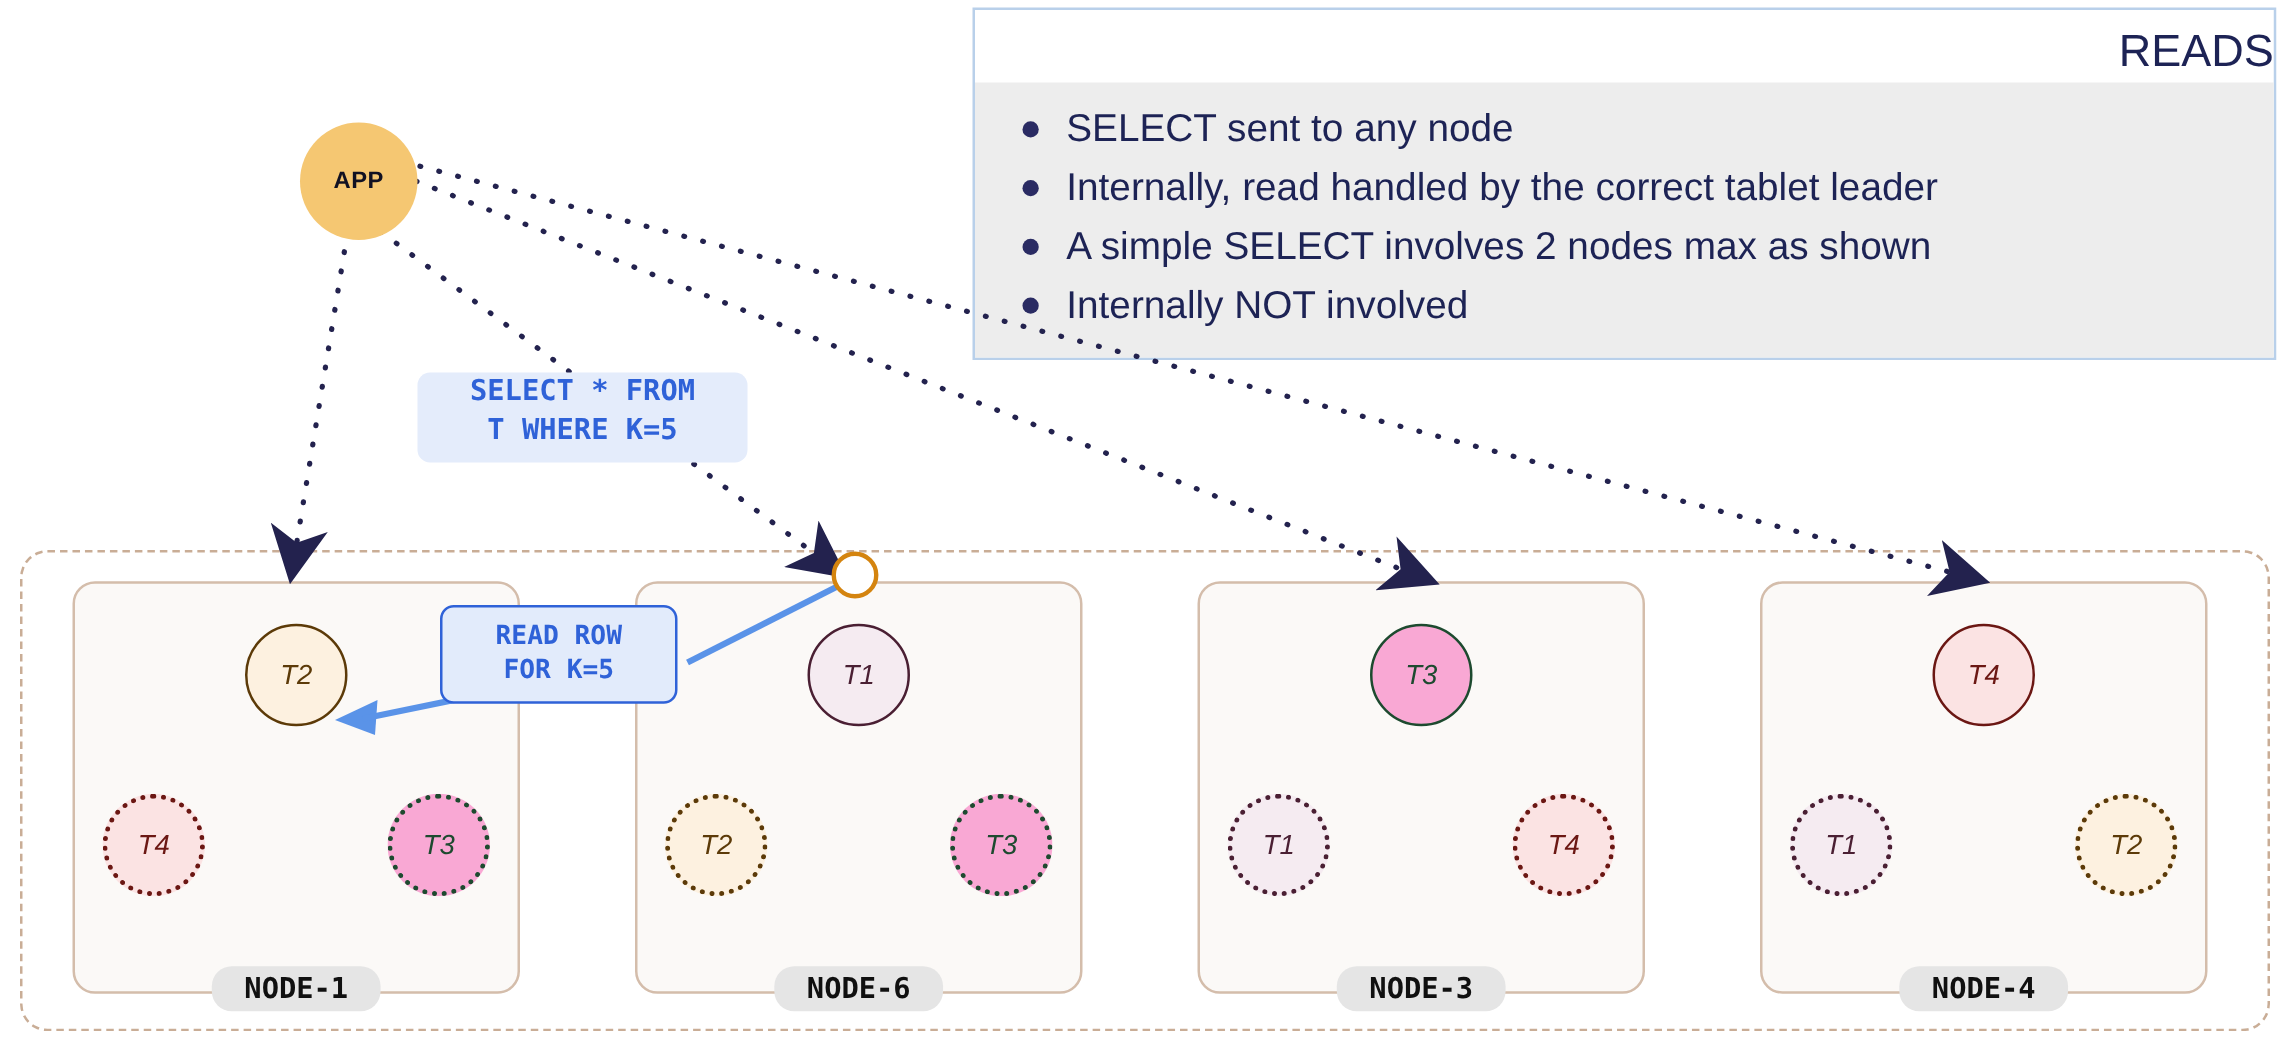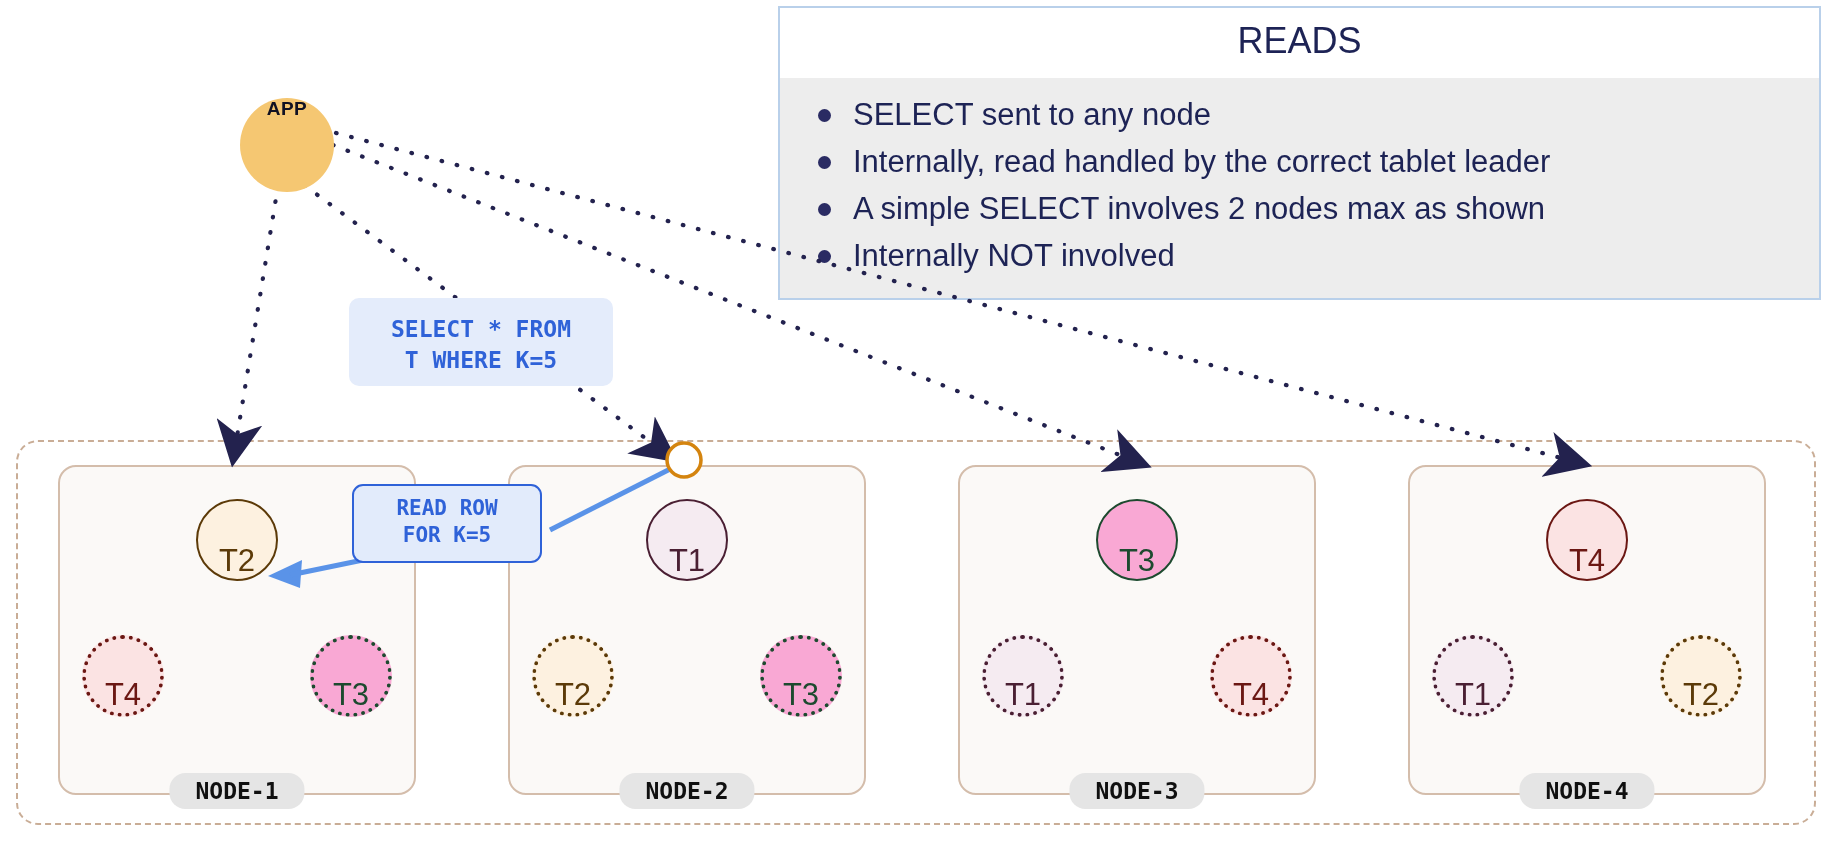--- a/index.html
+++ b/index.html
@@ -12,43 +12,43 @@
   #stage { position: relative; width: 1832px; height: 847px; }
 
   
   #wires { position: absolute; inset: 0; width: 1832px; height: 847px; pointer-events: none; z-index: 5; }
 
   
   .app-node {
     position: absolute; left: 240px; top: 98px;
     width: 94px; height: 94px; border-radius: 50%;
     background: #f5c772;
-    display: flex; justify-content: center;
+    display: flex; align-items: center; justify-content: center;
     font-weight: bold; font-size: 19px; color: #111122;
     letter-spacing: .5px; z-index: 6;
   }
 
   
   .sql-bubble {
     position: absolute; left: 334px; top: 298px;
-    width: 264px; padding: 16px 6px 10px;
+    width: 264px; padding: 0 6px 10px;
     background: #e4ecfb; border-radius: 10px;
     font-family: "DejaVu Sans Mono", monospace;
     font-size: 23px; font-weight: bold; color: #2f62d8;
-    text-align: center; line-height: 1.35; z-index: 6; margin-left: 15px;
+    text-align: center; line-height: 1.35; z-index: 6;
   }
 
   
   .reads-panel {
     position: absolute; left: 778px; top: 6px;
     width: 1043px; border: 2px solid #b9d0ea; background: #ffffff; z-index: 4;
   }
   .reads-title {
-    text-align: center; color: #1d2355;
-    font-size: 36px; padding: 12px 0 16px; font-weight: normal;
+    text-align: right; color: #1d2355;
+    font-size: 36px; padding: 12px 0 4px; font-weight: normal;
   }
   .reads-body { background: #ededed; padding: 14px 0 18px 0; }
   .reads-body ul { list-style: none; }
   .reads-body li {
     display: flex; align-items: flex-start; gap: 22px;
     color: #1d2355; font-size: 31px; line-height: 1.32;
     padding: 3px 0 3px 38px;
   }
   .reads-body li .bullet {
     flex: 0 0 auto; width: 13px; height: 13px; border-radius: 50%;
@@ -78,22 +78,23 @@
     background: #e5e5e5; border-radius: 16px;
     padding: 5px 26px;
     font-family: "DejaVu Sans Mono", monospace;
     font-size: 23px; font-weight: bold; color: #101010;
     white-space: nowrap; z-index: 3;
   }
 
   
   .tablet {
     position: absolute; width: 82px; height: 82px; border-radius: 50%;
-    display: flex; align-items: flex-end; justify-content: center;
-    font-size: 31px;
+    display: flex; align-items: center; justify-content: center;
+    font-size: 22px;
+    font-style: italic;
   }
   .tablet.leader  { border: 2px solid; }
   .tablet.follower{ border: 4px dotted; }
   .pos-top   { left: 50%; transform: translateX(-50%); top: 32px; }
   .pos-left  { left: 22px;  top: 168px; }
   .pos-right { right: 22px; top: 168px; }
 
   .c-orange { background:#fdf1e0; border-color:#e8940c; color:#5c3a08; }
   .c-purple { background:#f5ebf1; border-color:#b06c92; color:#4a1f33; }
   .c-green  { background:#f9a8d4; border-color:#4caf7d; color:#1d4a2f; }
@@ -184,21 +185,21 @@
       <div class="node" id="node-2">
         <div class="tablet leader c-purple pos-top">
           <span>T1</span>
         </div>
         <div class="tablet follower c-orange pos-left">
           <span>T2</span>
         </div>
         <div class="tablet follower c-green pos-right">
           <span>T3</span>
         </div>
-        <div class="node-label">NODE-2</div>
+        <div class="node-label">NODE-6</div>
       </div>
       <div class="node" id="node-3">
         <div class="tablet leader c-green pos-top">
           <span>T3</span>
         </div>
         <div class="tablet follower c-purple pos-left">
           <span>T1</span>
         </div>
         <div class="tablet follower c-red pos-right">
           <span>T4</span>

